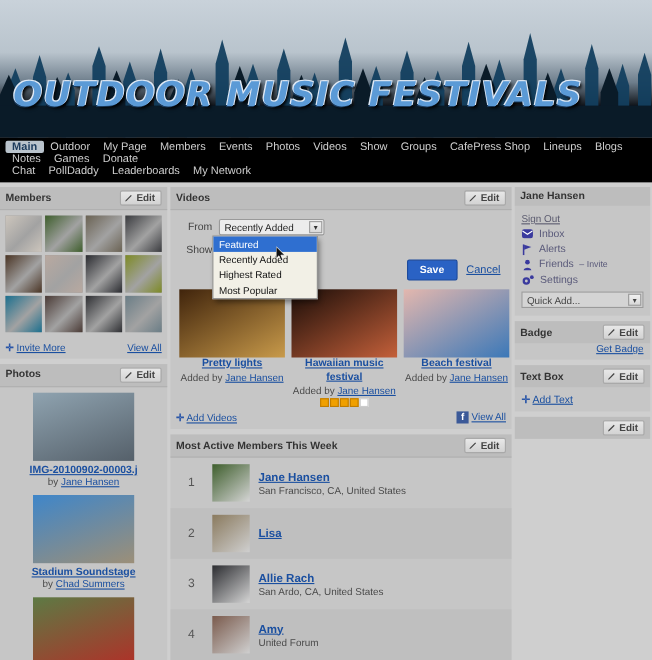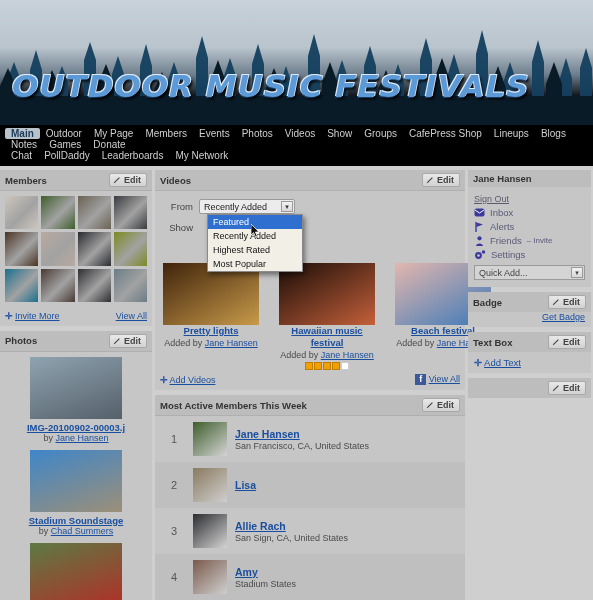--- a/index.html
+++ b/index.html
@@ -65,30 +65,30 @@
   
   .vid-controls { padding:8px 10px 4px 10px; position:relative; height:68px; }
   .ctlrow { display:flex; align-items:center; gap:6px; margin-bottom:8px; }
   .ctlrow label { width:28px; text-align:right; font-size:9.5px; color:#444; }
   .sel { position:relative; width:96px; height:15px; background:#ececec;
          border:1px solid #9a9a9a; border-radius:2px; display:flex; align-items:center;
          padding:0 2px 0 4px; font-size:9px; color:#222; }
   .sel .arrow { position:absolute; right:1px; top:1px; width:12px; height:11px;
                 background:linear-gradient(#f2f2f2,#d8d8d8); border:1px solid #9a9a9a;
                 display:flex; align-items:center; justify-content:center; font-size:7px; color:#333; }
-  .dropdown { position:absolute; left:52px; top:23px; width:96px; z-index:30;
+  .dropdown { position:absolute; left:38px; top:23px; width:96px; z-index:30;
               background:#f2f0e6; border:1px solid #8a8a8a; box-shadow:2px 3px 5px rgba(0,0,0,.45); }
   .dropdown div { font-size:9px; padding:1px 5px; color:#111; line-height:12px; }
   .dropdown div.on { background:#2f6fd0; color:#fff; }
   .cursor { position:absolute; left:96px; top:33px; z-index:40; width:10px; height:14px; }
   .btnrow { position:absolute; right:10px; bottom:4px; display:flex; align-items:center; gap:8px; }
   .savebtn { background:#2a62c4; color:#fff; font-size:9.5px; font-weight:bold;
              padding:3px 11px; border-radius:2px; border:1px solid #1d4a9c; }
 
-  .vid-grid { display:flex; gap:20px; padding:4px 8px 0 8px; }
+  .vid-grid { display:flex; gap:6px; padding:4px 8px 0 8px; }
   .vcard { width:96px; text-align:center; }
   .vthumb { width:96px; height:62px; display:block; }
   .vtitle { font-size:9.5px; font-weight:bold; line-height:12px; display:inline-block; }
   .vby { font-size:9px; color:#4a4a4a; margin-top:1px; }
   .stars { margin-top:2px; display:flex; justify-content:center; gap:1px; }
   .st { width:8px; height:8px; background:#f0a000; border:1px solid #c07d00; }
   .st.off { background:#fff; border-color:#ccc; }
 
   
   .mrow { display:flex; align-items:center; gap:8px; padding:6px 8px; }
@@ -318,20 +318,24 @@
             <div class="on">Featured</div>
             <div>Recently Added</div>
             <div>Highest Rated</div>
             <div>Most Popular</div>
           </div>
 
         <svg class="cursor" viewBox="0 0 10 14">
           <path d="M0 0 L0 11 L2.6 8.6 L4.4 13 L6.2 12.2 L4.4 8 L8 8 Z" fill="#111" stroke="#fff" stroke-width="0.7"></path>
         </svg>
 
+        <div class="btnrow">
+          <span class="savebtn">Save</span>
+          <a href="#">Cancel</a>
+        </div>
       </div>
 
       <div class="vid-grid" id="video-grid">
           <div class="vcard"><span class="vthumb" style="background:linear-gradient(150deg,#40240c,#c89a4a);"></span><a href="#" class="vtitle">Pretty lights</a><div class="vby"><span>Added by </span><a href="#">Jane Hansen</a></div></div>
           <div class="vcard"><span class="vthumb" style="background:linear-gradient(150deg,#1a0d08,#c4603a);"></span><a href="#" class="vtitle">Hawaiian music festival</a><div class="vby"><span>Added by </span><a href="#">Jane Hansen</a></div><div class="stars">
               <span class="st"></span>
               <span class="st"></span>
               <span class="st"></span>
               <span class="st"></span>
               <span class="st off"></span>
@@ -368,26 +372,26 @@
             <div><a href="#" class="mname">Jane Hansen</a><div class="mloc">San Francisco, CA, United States</div></div>
           </div>
           <div class="mrow alt">
             <div class="rank">2</div>
             <div class="mav" style="background:linear-gradient(140deg,#8a7a5e, rgba(255,255,255,.25));"></div>
             <div><a href="#" class="mname">Lisa</a><div class="mloc"></div></div>
           </div>
           <div class="mrow">
             <div class="rank">3</div>
             <div class="mav" style="background:linear-gradient(140deg,#2b2c30, rgba(255,255,255,.25));"></div>
-            <div><a href="#" class="mname">Allie Rach</a><div class="mloc">San Sign, CA, United States</div></div>
+            <div><a href="#" class="mname">Allie Rach</a><div class="mloc">San Ardo, CA, United States</div></div>
           </div>
           <div class="mrow alt">
             <div class="rank">4</div>
             <div class="mav" style="background:linear-gradient(140deg,#7a5a4c, rgba(255,255,255,.25));"></div>
-            <div><a href="#" class="mname">Amy</a><div class="mloc">Stadium States</div></div>
+            <div><a href="#" class="mname">Amy</a><div class="mloc">United Forum</div></div>
           </div>
         </div>
 
     </div>
 
   </div>
 
   <div class="col-right">
 
     <div class="rc">

